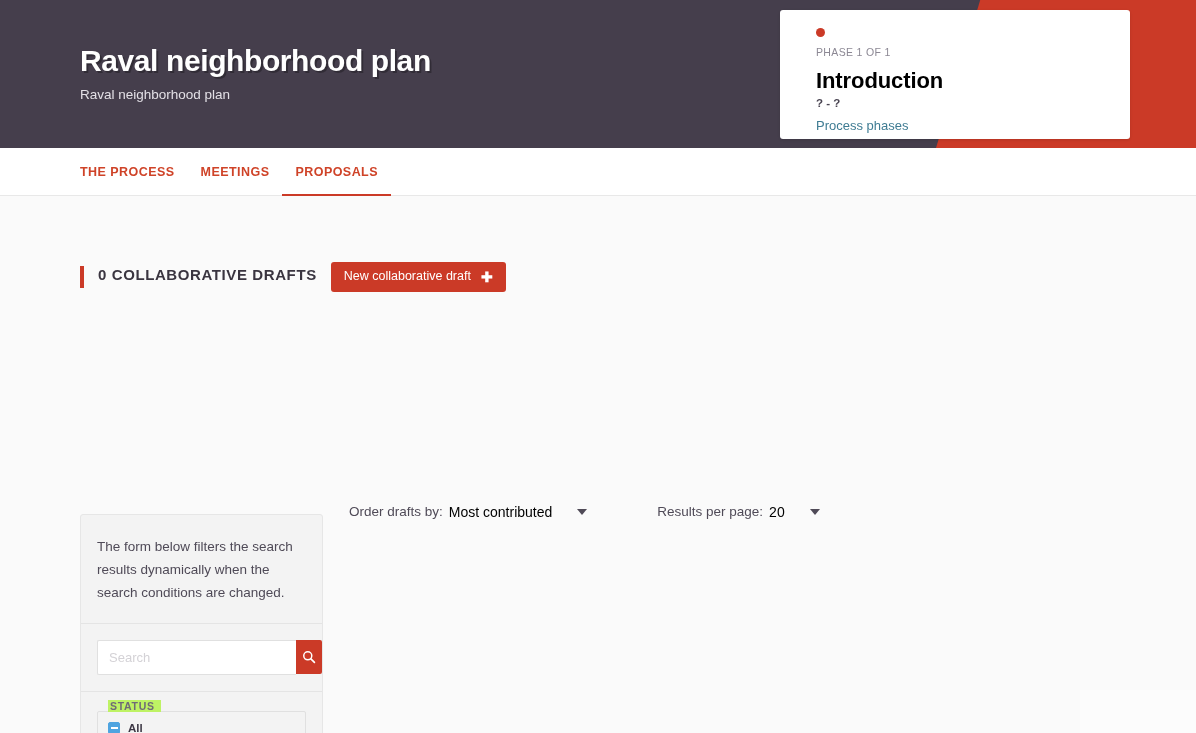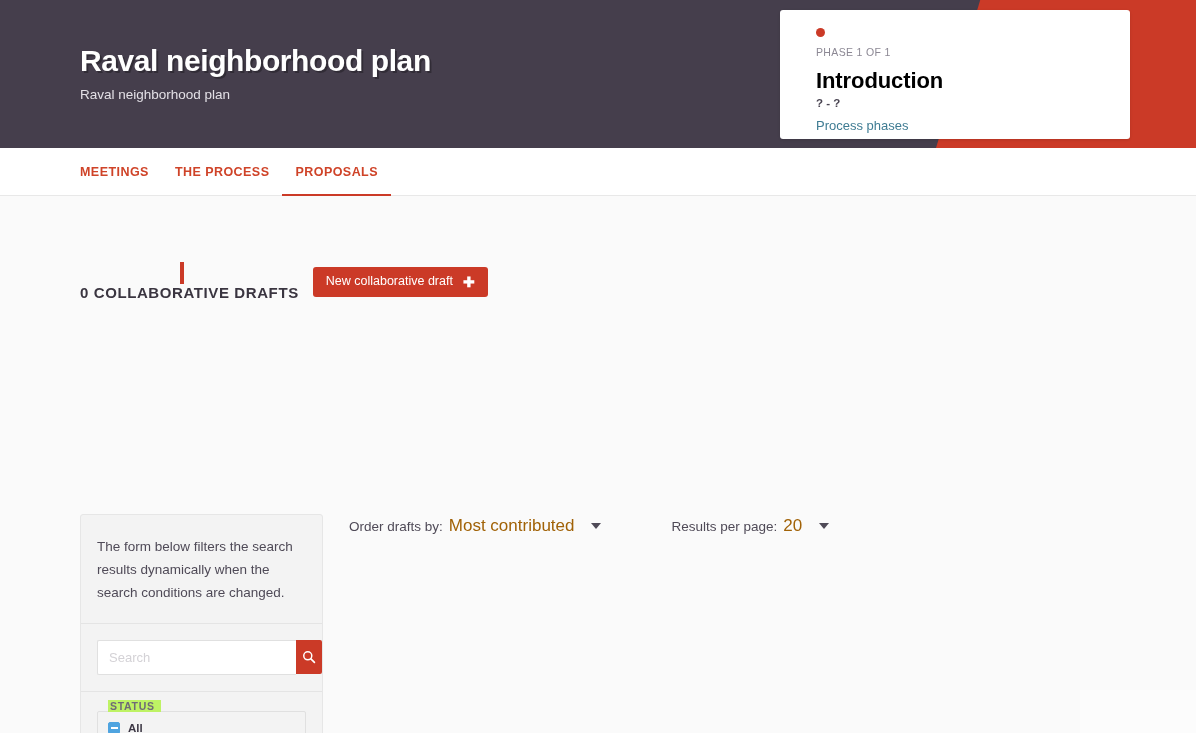--- a/index.html
+++ b/index.html
@@ -145,22 +145,21 @@
   .section-head {
     position: absolute;
     left: 80px;
     top: 66px;
     display: flex;
     align-items: center;
     gap: 14px;
   }
   .section-title-wrap {
     display: flex;
-    align-items: center;
-    flex-direction: column;
+    align-items: flex-start;
   }
   .section-rule {
     width: 4px;
     height: 22px;
     background: #cb3a27;
     margin-right: 14px;
   }
   .section-title {
     font-size: 15px;
     font-weight: bold;
@@ -285,36 +284,35 @@
   .check-label {
     font-size: 11.5px;
     color: #3d3845;
   }
   .check-label.bold { font-weight: bold; }
 
   
   .order-bar {
     position: absolute;
     left: 349px;
-    top: 320px;
-    display: flex;
-    align-items: center;
+    top: 308px;
+    display: flex;
     gap: 6px;
   }
   .order-label {
     font-size: 13.5px;
     color: #4f4a57;
   }
   .dd {
     display: inline-flex;
     align-items: center;
-    gap: 17px;
-    cursor: pointer;
-    color: #a16207;
-    font-size: 17px;
+    gap: 25px;
+    cursor: pointer;
+    color: #000000;
+    font-size: 14px;
   }
   .caret {
     width: 0; height: 0;
     border-left: 5px solid transparent;
     border-right: 5px solid transparent;
     border-top: 6px solid #4f4a57;
   }
   .spacer-gap { width: 58px; }
 
   
@@ -342,22 +340,22 @@
     <div class="phase-dot"></div>
     <div class="phase-count">PHASE 1 OF 1</div>
     <div class="phase-name">Introduction</div>
     <div class="phase-dates">? - ?</div>
     <a class="phase-link">Process phases</a>
   </div>
 </div>
 
 <div class="tabbar">
   <div class="tabs">
+    <div class="tab">THE PROCESS</div>
     <div class="tab">MEETINGS</div>
-    <div class="tab">THE PROCESS</div>
     <div class="tab active">PROPOSALS</div>
   </div>
 </div>
 
 <div class="main">
 
   <div class="section-head">
     <div class="section-title-wrap">
       <div class="section-rule"></div>
       <div class="section-title">0 COLLABORATIVE DRAFTS</div>

